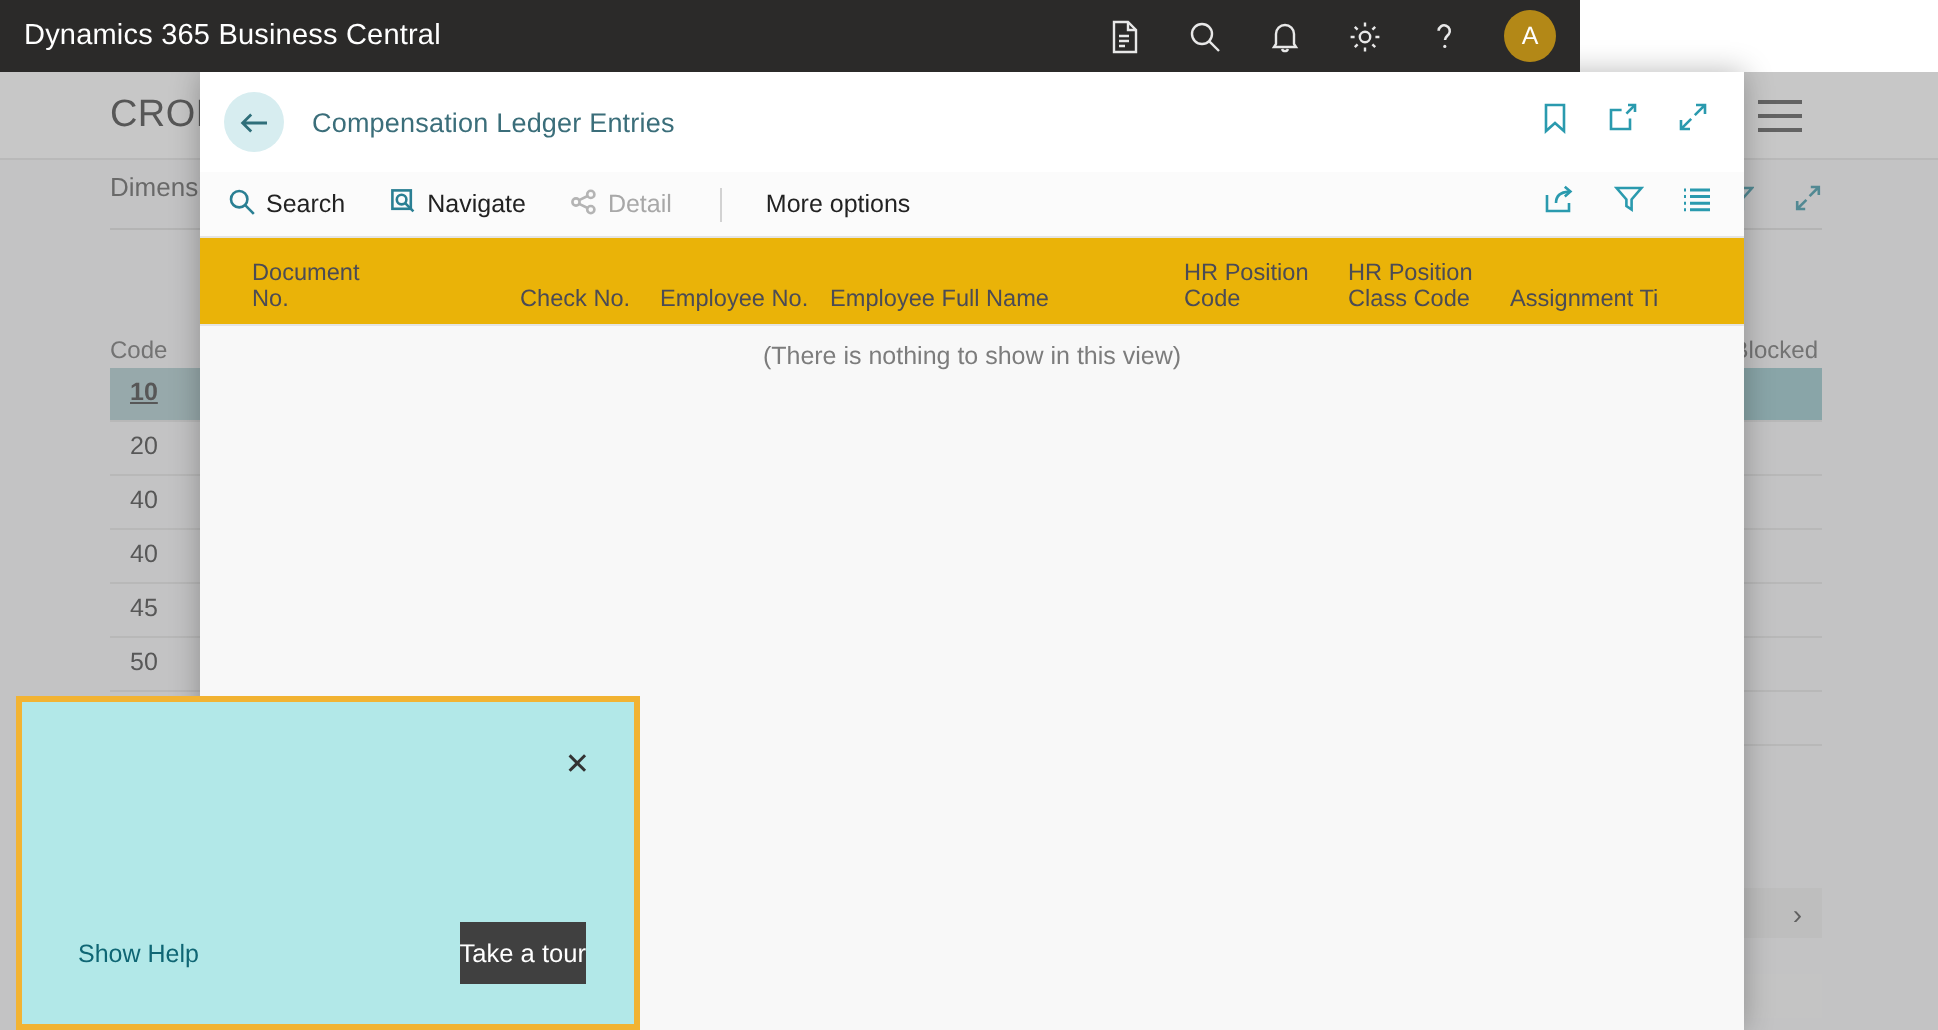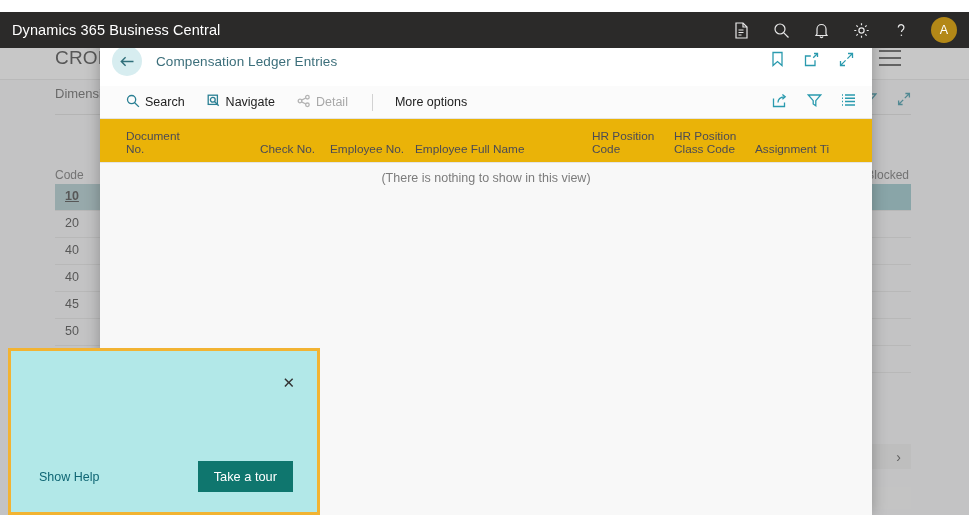--- a/index.html
+++ b/index.html
@@ -7,21 +7,21 @@
   html, body {
     width: 969px; height: 515px;
     overflow: hidden;
     font-family: "Liberation Sans", sans-serif;
     background: #ffffff;
   }
   #root { position: relative; width: 969px; height: 515px; overflow: hidden; }
 
   
   .topbar {
-    position: absolute; left: 0; top: 12px; width: 969px; height: 36px;
+    position: absolute; left: 0; top: 0; width: 790px; height: 36px;
     background: #2b2a29; display: flex; align-items: center;
     z-index: 40;
   }
   .topbar-title {
     color: #ffffff; font-size: 14.5px; margin-left: 12px; letter-spacing: .1px;
     white-space: nowrap;
   }
   .topbar-icons {
     margin-left: auto; display: flex; align-items: center; gap: 20px;
     padding-right: 12px;
@@ -128,21 +128,21 @@
     margin-left: 14px; font-size: 13.5px; color: #3b6e7a; letter-spacing: .1px;
     white-space: nowrap;
   }
   .modal-head-icons {
     margin-left: auto; display: flex; align-items: center; gap: 20px;
     color: #2a9aae;
   }
 
   .modal-toolbar {
     height: 33px; background: #fbfbfb; border-bottom: 1px solid #e4e4e4;
-    display: flex; align-items: center; padding: 0 16px 0 26px;
+    display: flex; align-items: center; padding: 0 16px 0 14px;
     flex: 0 0 auto;
   }
   .tb-item {
     display: flex; align-items: center; gap: 5px; font-size: 12.5px;
     color: #222; margin-right: 22px; cursor: pointer; white-space: nowrap;
   }
   .tb-item.disabled { color: #a8a8a8; cursor: default; }
   .tb-sep {
     width: 1px; height: 17px; background: #d2d2d2; margin: 0 22px 0 2px;
   }
@@ -184,22 +184,22 @@
     max-width: 258px;
   }
   .tip-actions {
     position: absolute; left: 28px; right: 24px; bottom: 20px;
     display: flex; align-items: center;
   }
   .tip-link {
     font-size: 12.5px; color: #0f6674; cursor: pointer;
   }
   .tip-btn {
-    margin-left: auto; background: #0f766e; color: #ffffff; border: none;
-    font-size: 12.8px; padding: 8px 16px; cursor: pointer;
+    margin-left: auto; background: #404040; color: #ffffff; border: none;
+    font-size: 12.8px; padding: 8px 0; cursor: pointer;
     font-family: "Liberation Sans", sans-serif;
   }
 </style>
 </head>
 <body>
 
 <div id="root">
 
   <div class="topbar">
     <div class="topbar-title">Dynamics 365 Business Central</div>

